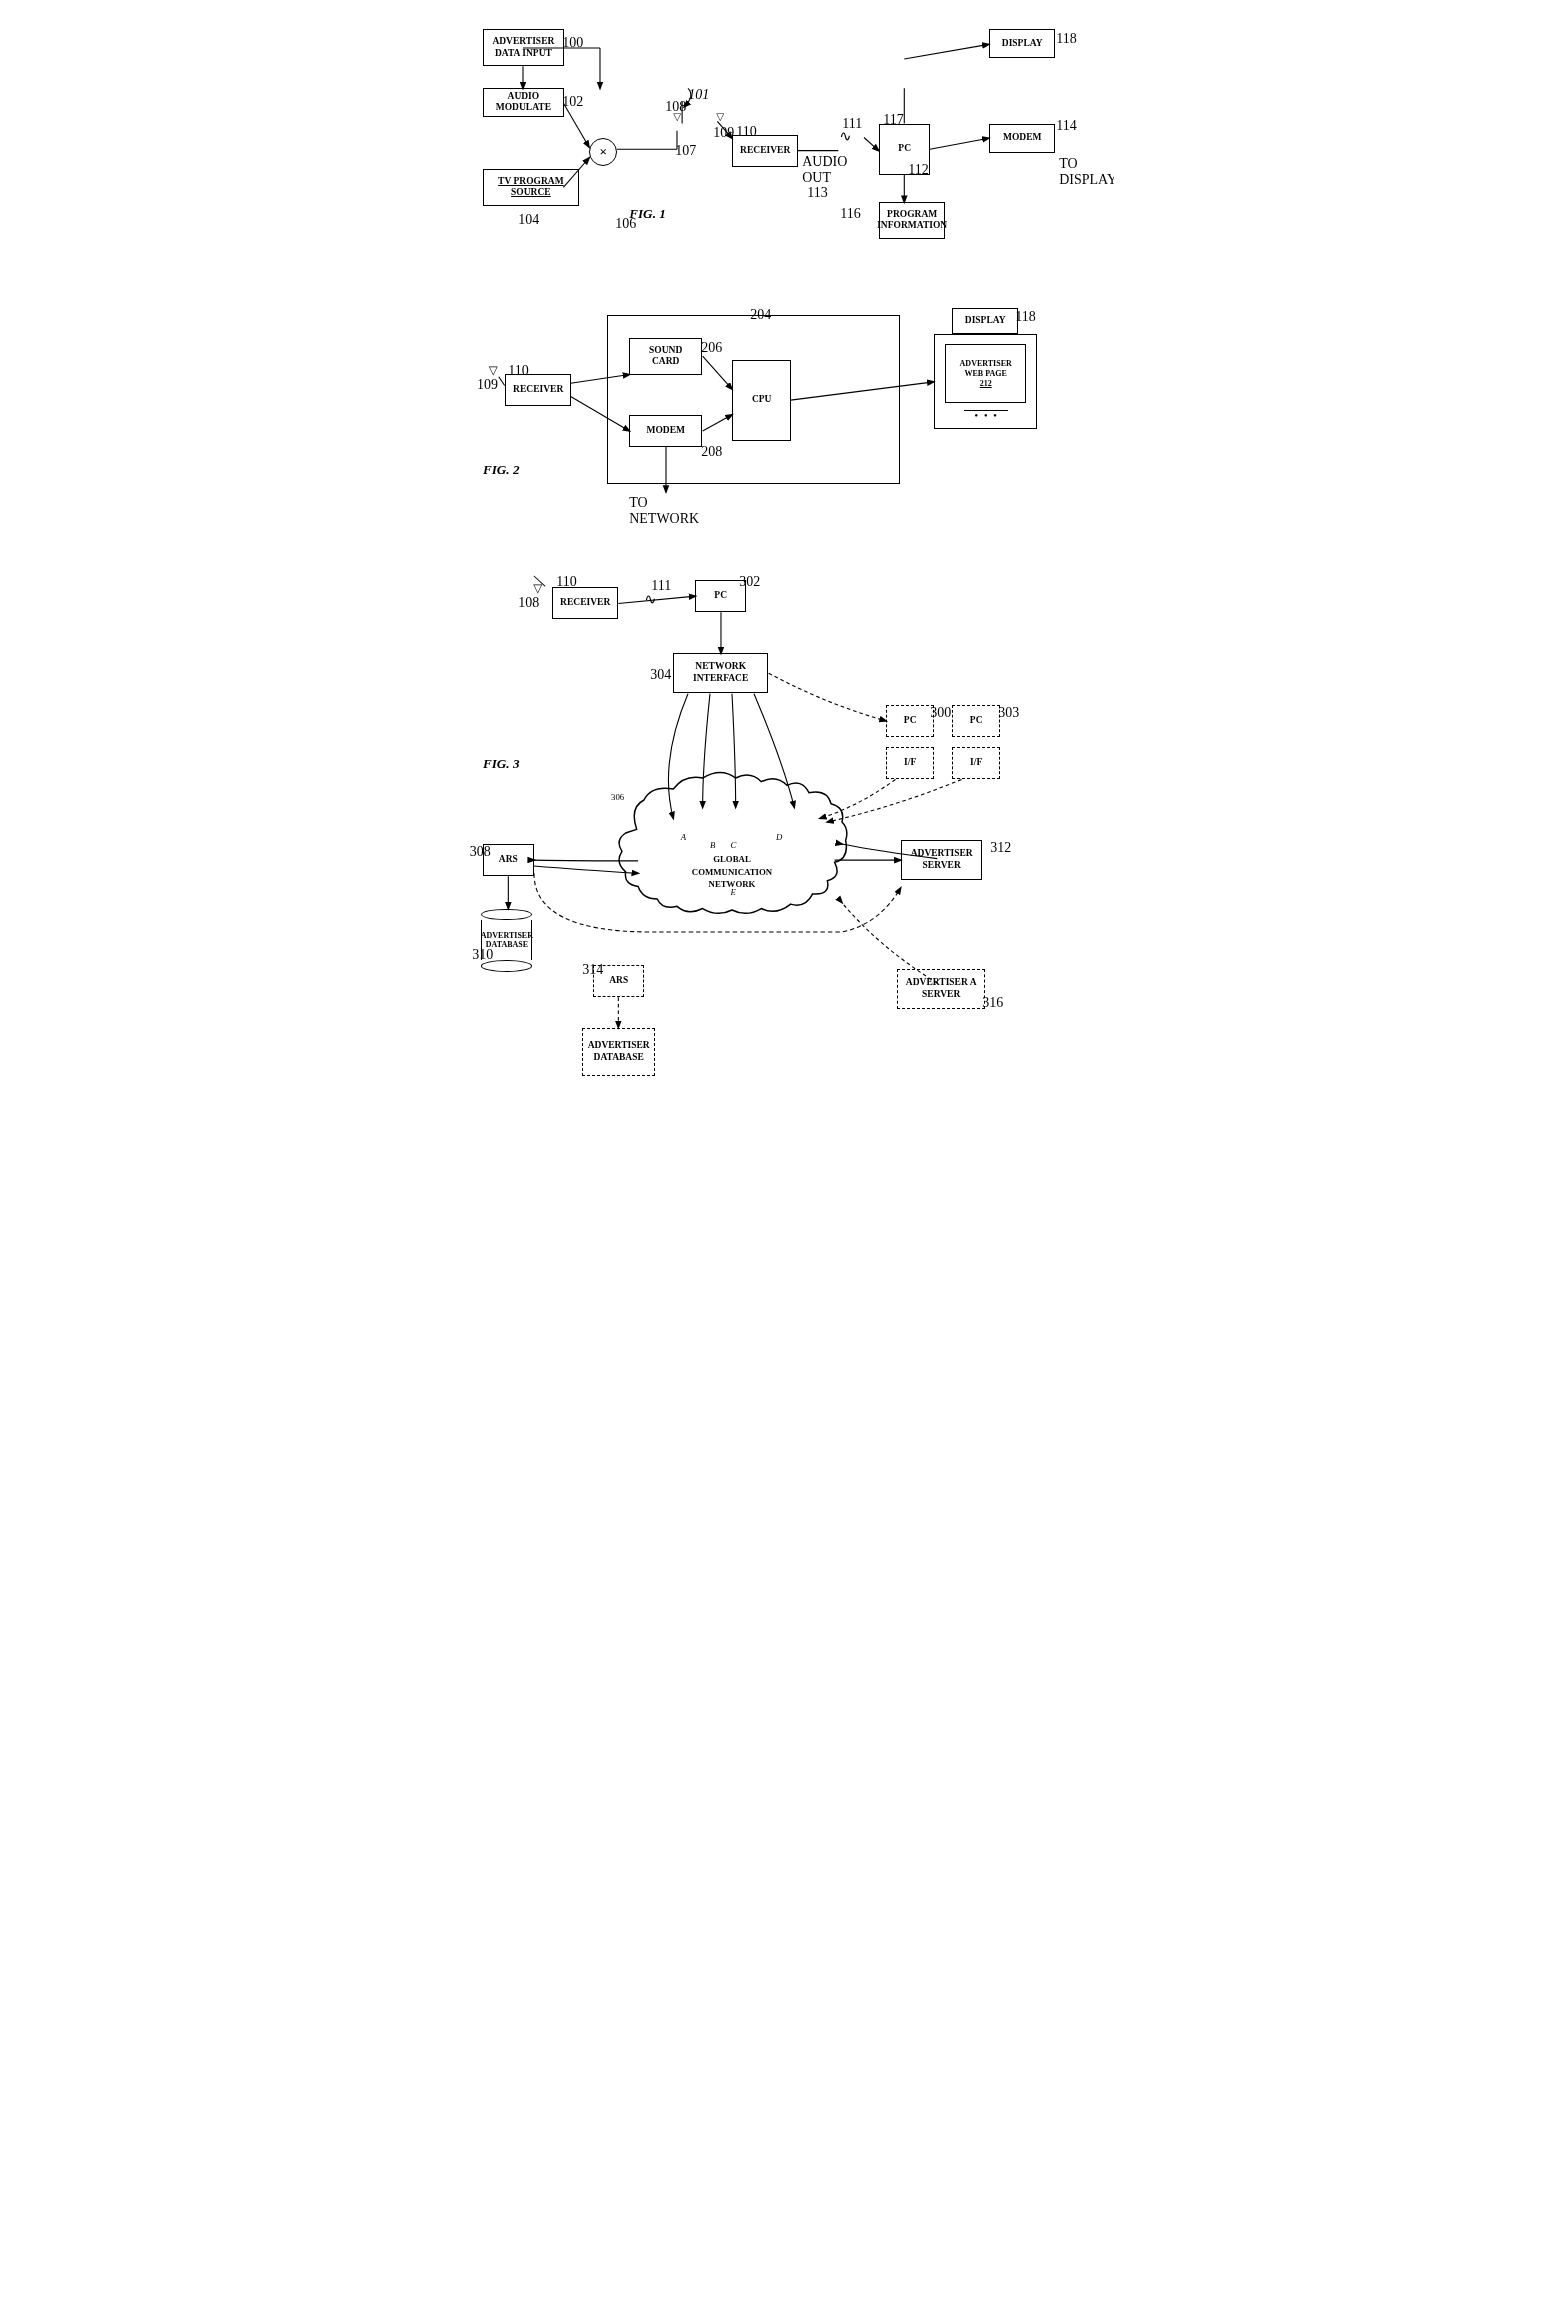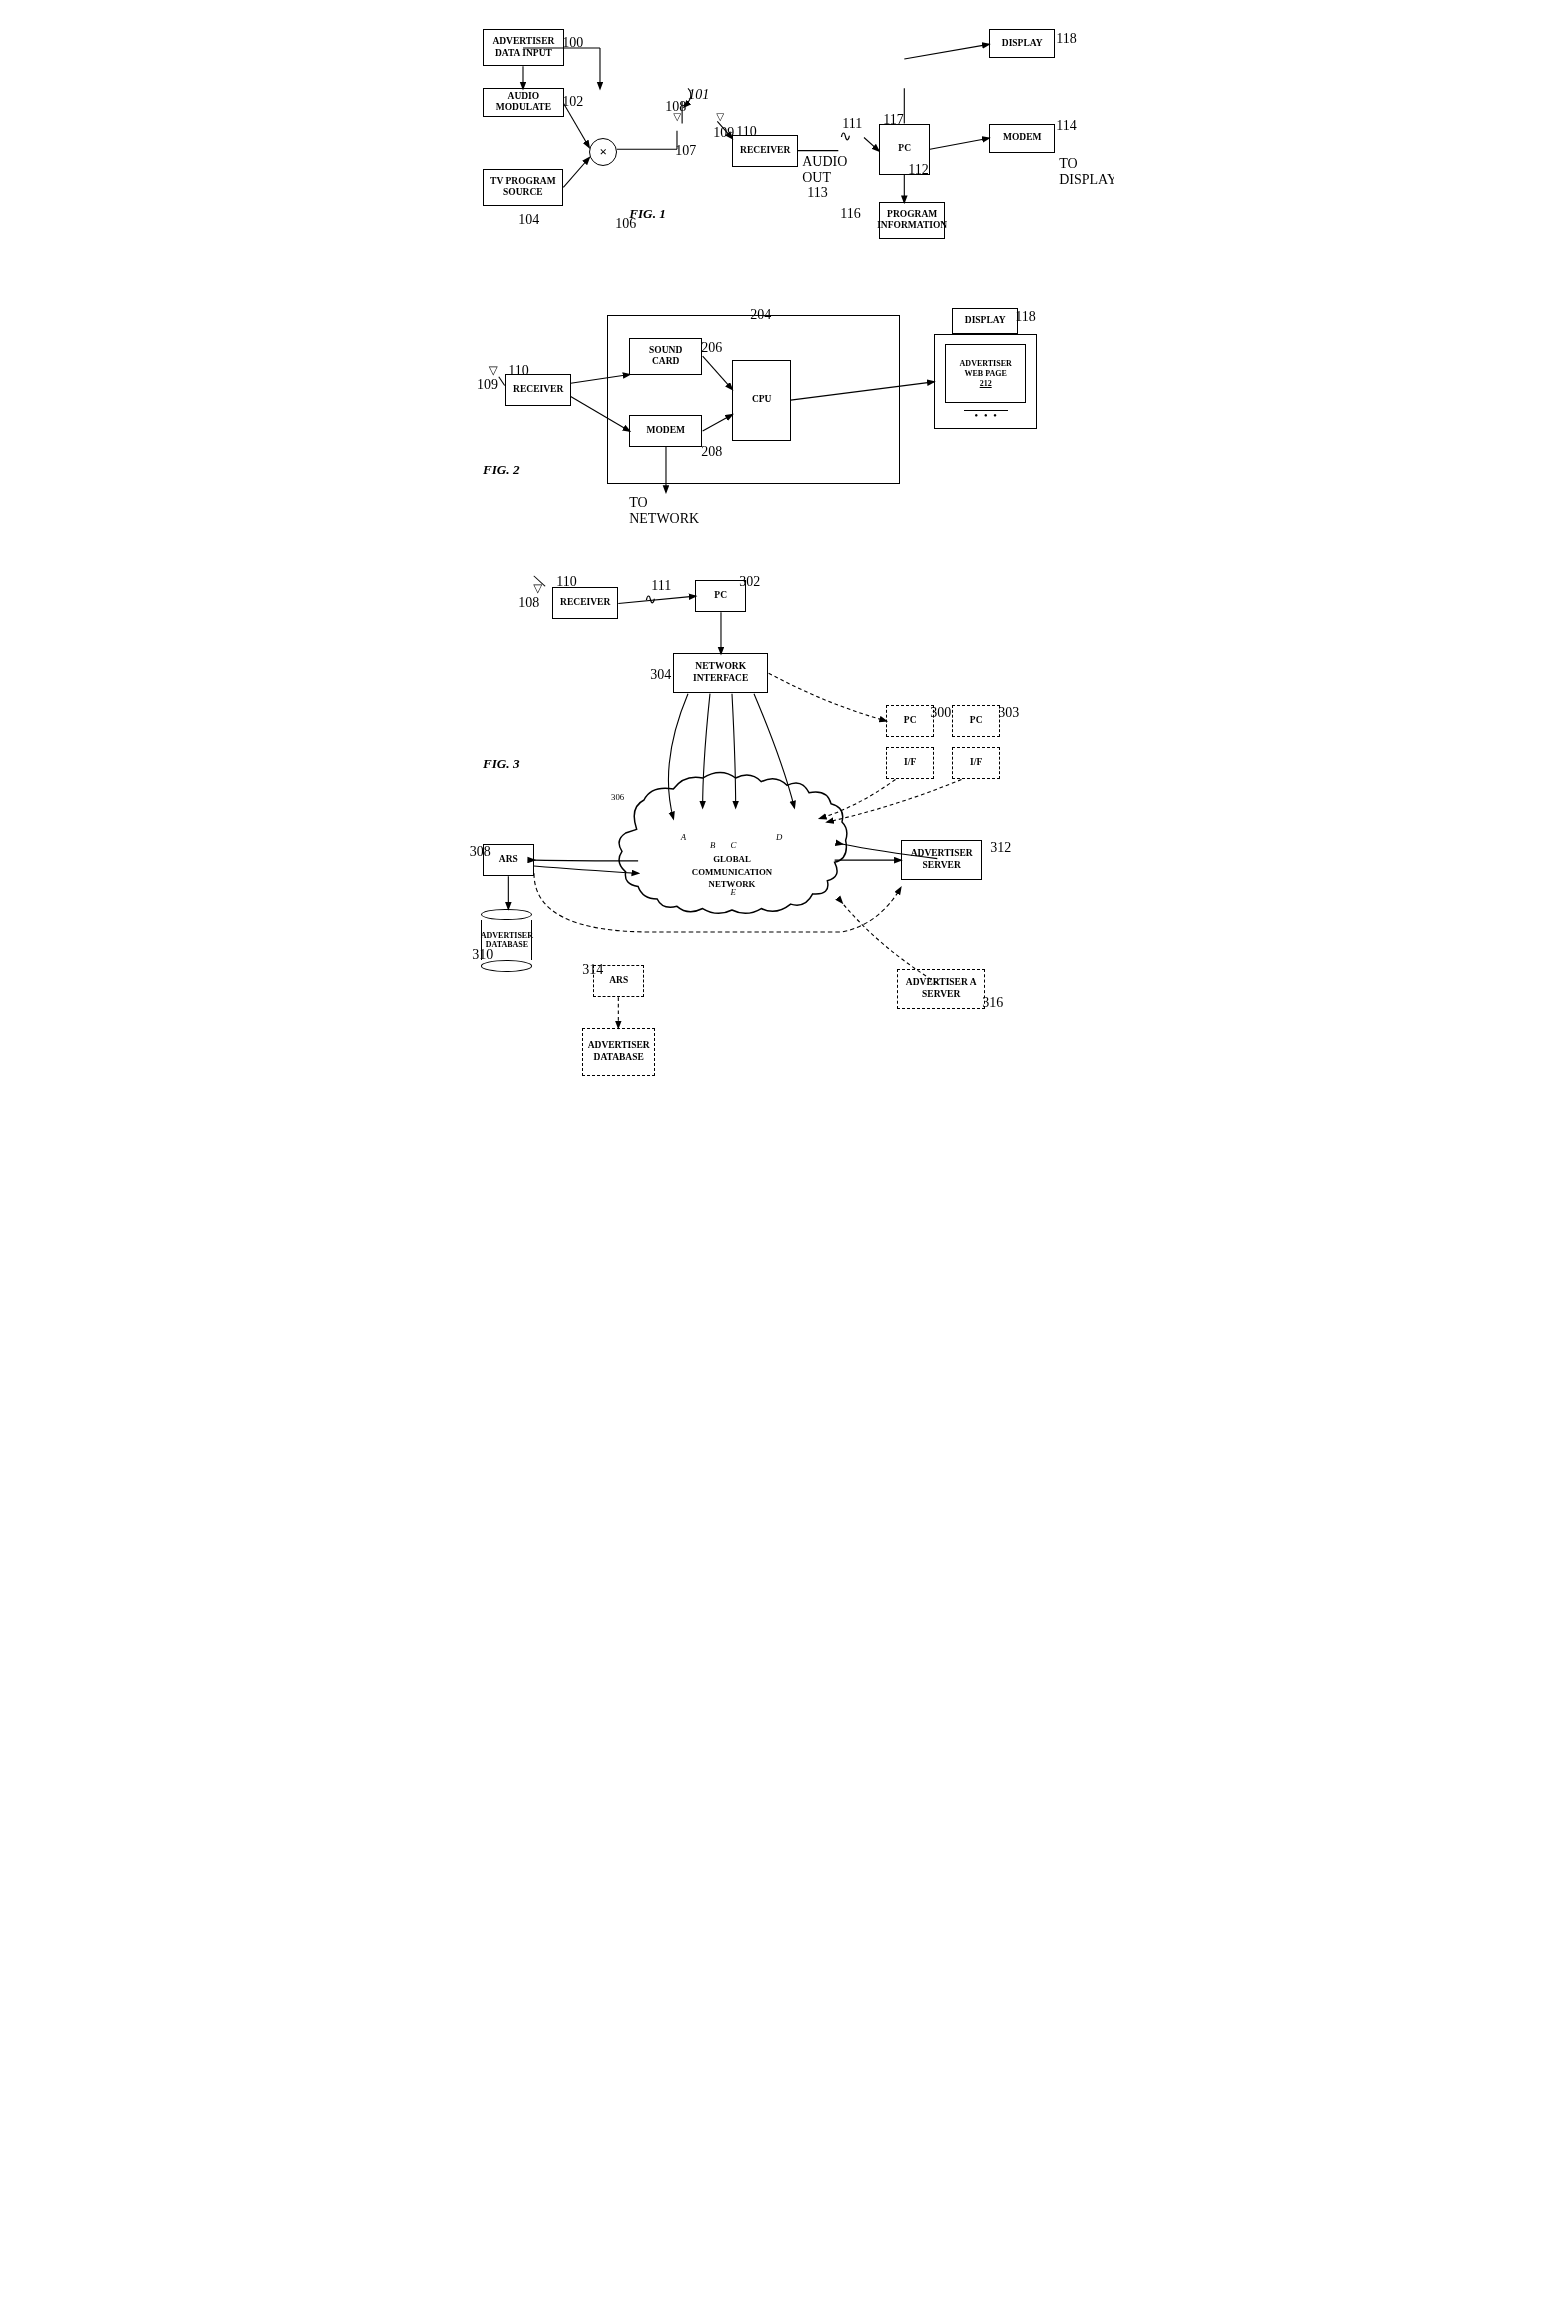--- a/index.html
+++ b/index.html
@@ -48,21 +48,21 @@
     #fig1 .box-adv-data {
       position: absolute; left: 14.7px; top: 14.7px;
       width: 81px; height: 37px;
     }
     #fig1 .box-audio-mod {
       position: absolute; left: 14.7px; top: 73px;
       width: 81px; height: 29px;
     }
     #fig1 .box-tv-prog {
       position: absolute; left: 14.7px; top: 154px;
-      width: 80px; height: 37px;
+      width: 96px; height: 37px; text-decoration: underline;
     }
     #fig1 .circle-mult {
       position: absolute; left: 121px; top: 123px;
       width: 28px; height: 28px;
       border: 1.5px solid #000;
       border-radius: 50%;
       display: flex; align-items: center; justify-content: center;
       font-size: 13.2px; font-weight: bold; background: #fff;
     }
     #fig1 .box-receiver {

